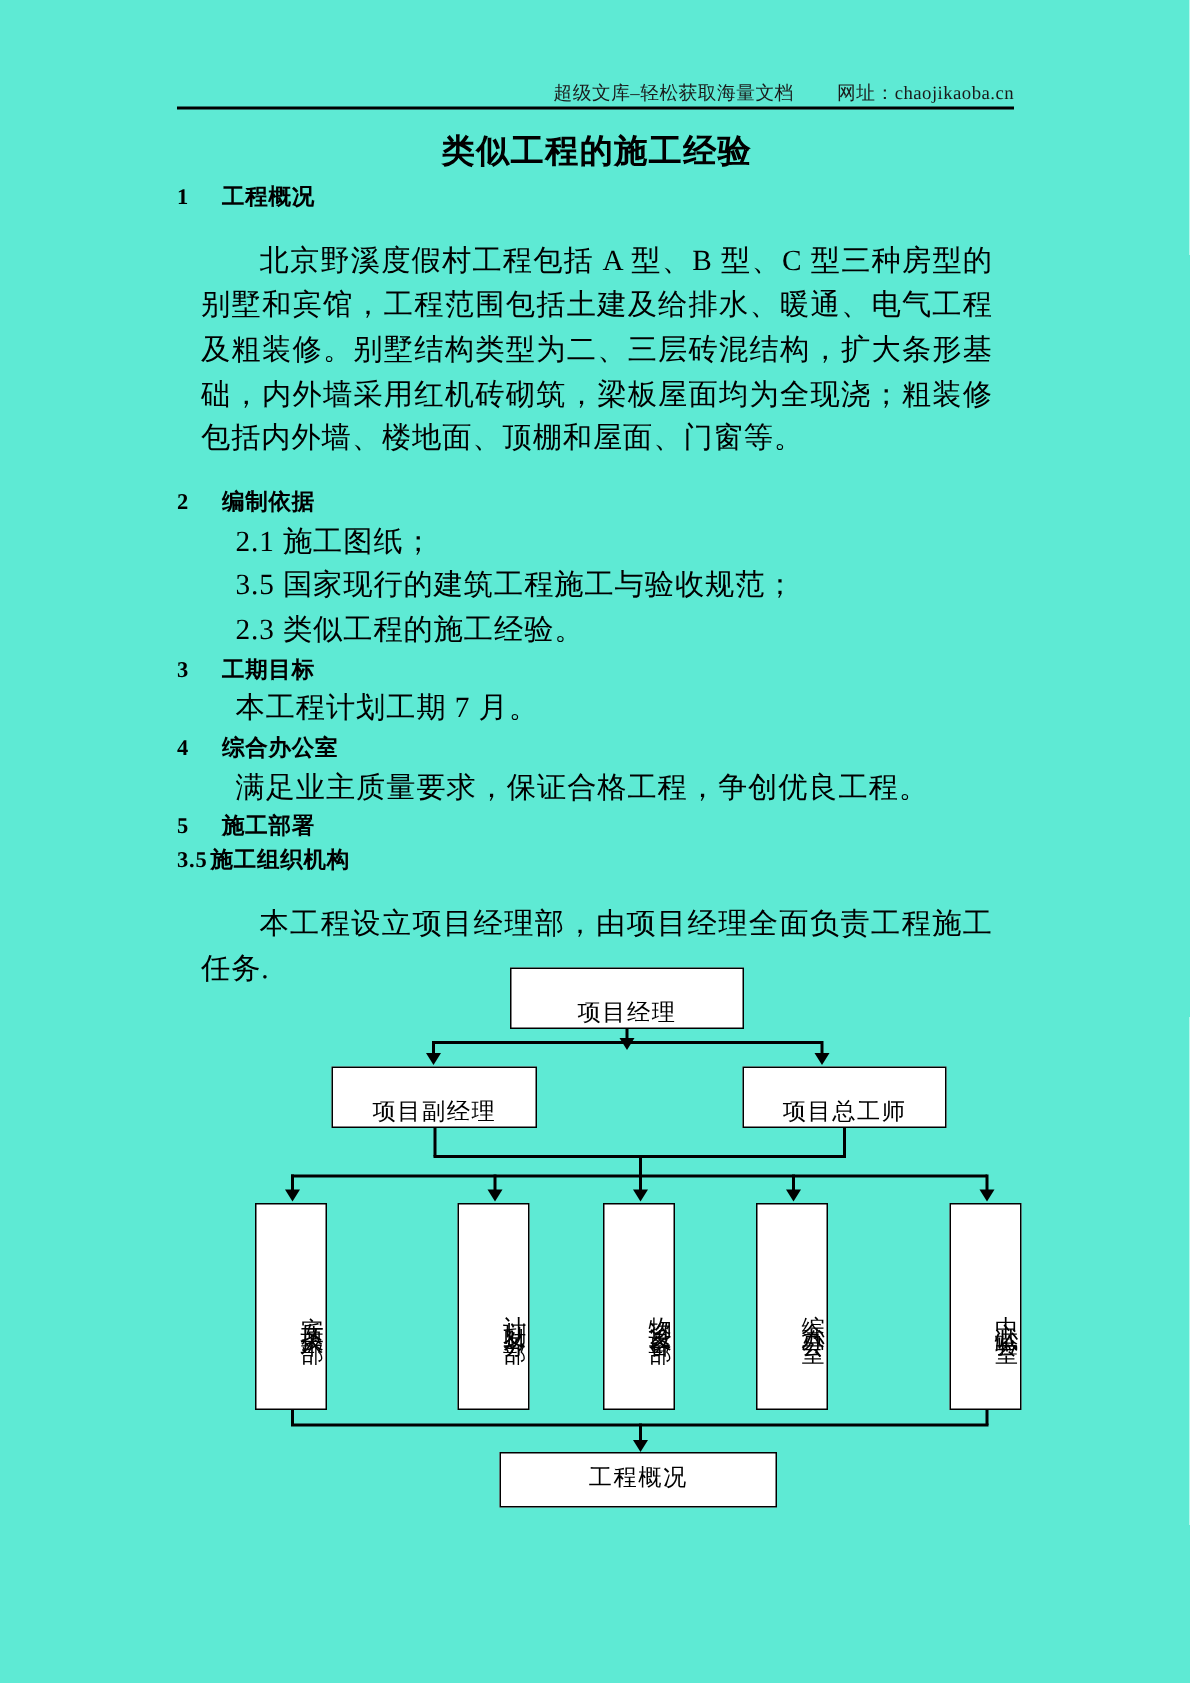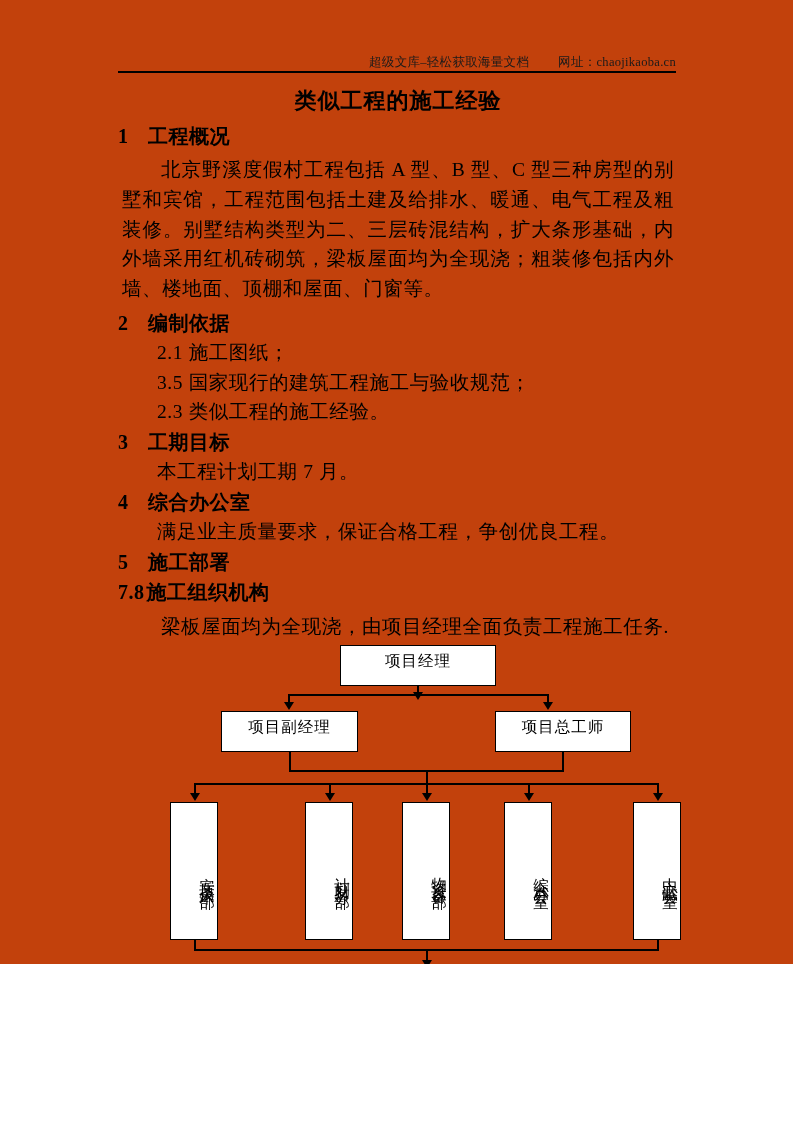--- a/index.html
+++ b/index.html
@@ -7,22 +7,22 @@
     padding: 0;
     background: #ffffff;
   }
   body {
     font-family: "Liberation Serif", "DejaVu Serif", serif;
     color: #000000;
   }
   .page {
     position: relative;
     width: 793px;
-    height: 964px;
-    background: #c2410c;
+    height: 1122px;
+    background: #5eead4;
     overflow: hidden;
   }
 
   
   .header {
     position: absolute;
     left: 118px;
     top: 54px;
     width: 558px;
     text-align: right;
@@ -56,37 +56,37 @@
   }
   .doc-title {
     font-size: 22px;
     font-weight: bold;
     text-align: center;
     letter-spacing: 1px;
     margin: 0 0 4px 0;
     line-height: 1.5;
   }
   h2.sec {
-    font-size: 20px;
+    font-size: 15px;
     font-weight: bold;
     margin: 0;
     line-height: 1.52;
     letter-spacing: 0.5px;
   }
   h2.sec .num {
     display: inline-block;
     min-width: 30px;
   }
   h2.sec.sub .num {
     min-width: 0;
     margin-right: 2px;
   }
   p.para {
     font-size: 19.5px;
-    margin: 4px;
+    margin: 16px;
     line-height: 1.52;
     text-indent: 2em;
     letter-spacing: 0.6px;
     text-align: justify;
     text-justify: inter-ideograph;
   }
   p.item {
     font-size: 19.5px;
     margin: 0;
     line-height: 1.52;
@@ -118,21 +118,21 @@
   .node.vert {
     writing-mode: vertical-rl;
     text-orientation: upright;
     align-items: flex-start;
     justify-content: center;
     padding-top: 8px;
     letter-spacing: 4px;
   }
   .node.top-label {
     align-items: flex-start;
-    padding-top: 5px;
+    padding-top: 20px;
   }
   .line {
     position: absolute;
     background: #000;
   }
   .line.h { height: 1.6px; }
   .line.v { width: 1.6px; }
   .arrow {
     position: absolute;
     width: 0;
@@ -182,24 +182,24 @@
       <span class="num">4</span><span>综合办公室</span>
     </h2>
 
     <p class="item">满足业主质量要求，保证合格工程，争创优良工程。</p>
 
     <h2 class="sec">
       <span class="num">5</span><span>施工部署</span>
     </h2>
 
     <h2 class="sec sub">
-      <span class="num">7.8</span><span>施工组织机构</span>
-    </h2>
-
-    <p class="para">梁板屋面均为全现浇，由项目经理全面负责工程施工任务.</p>
+      <span class="num">3.5</span><span>施工组织机构</span>
+    </h2>
+
+    <p class="para">本工程设立项目经理部，由项目经理全面负责工程施工任务.</p>
 
   </div>
 
   <div class="chart">
 
     <div class="node top-label" style="left:340px; top:5px; width:156px; height:41px;">项目经理</div>
 
     <div class="line v" style="left:417px; top:46px; height:9px;"></div>
     <div class="arrow" style="left:413px; top:52px;"></div>
 

